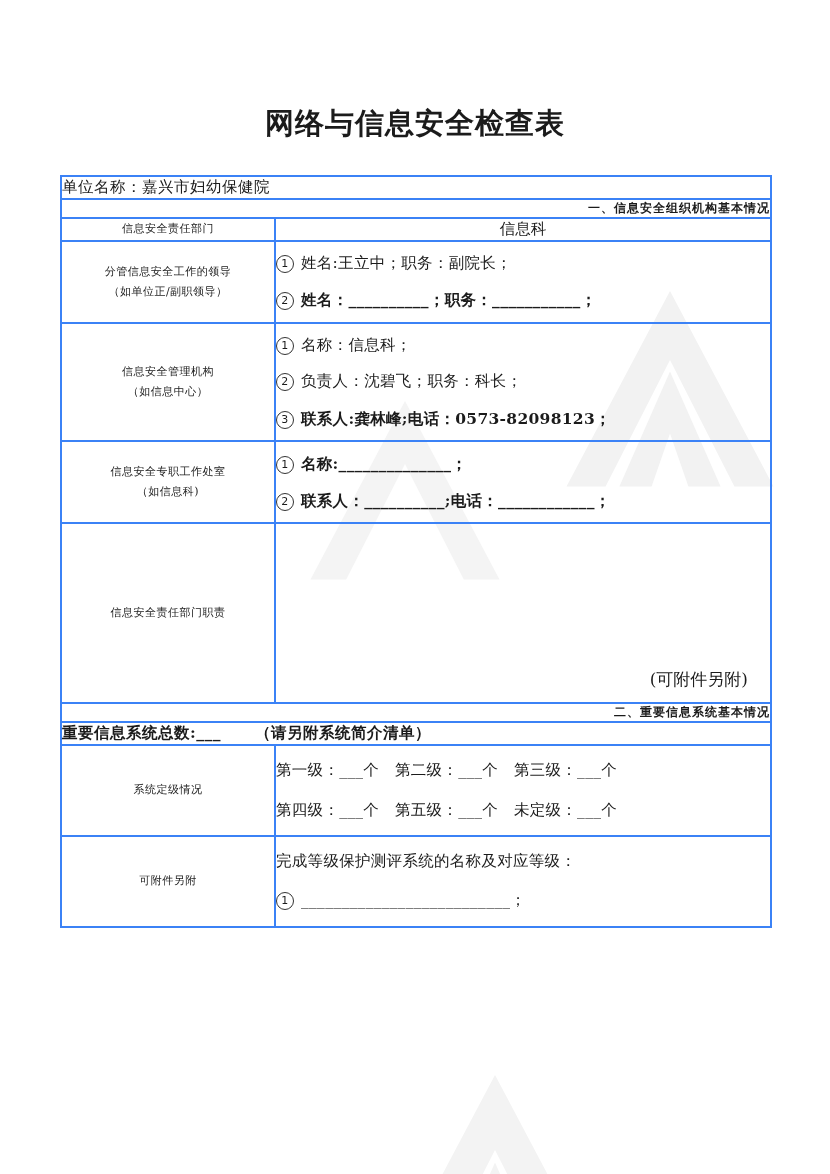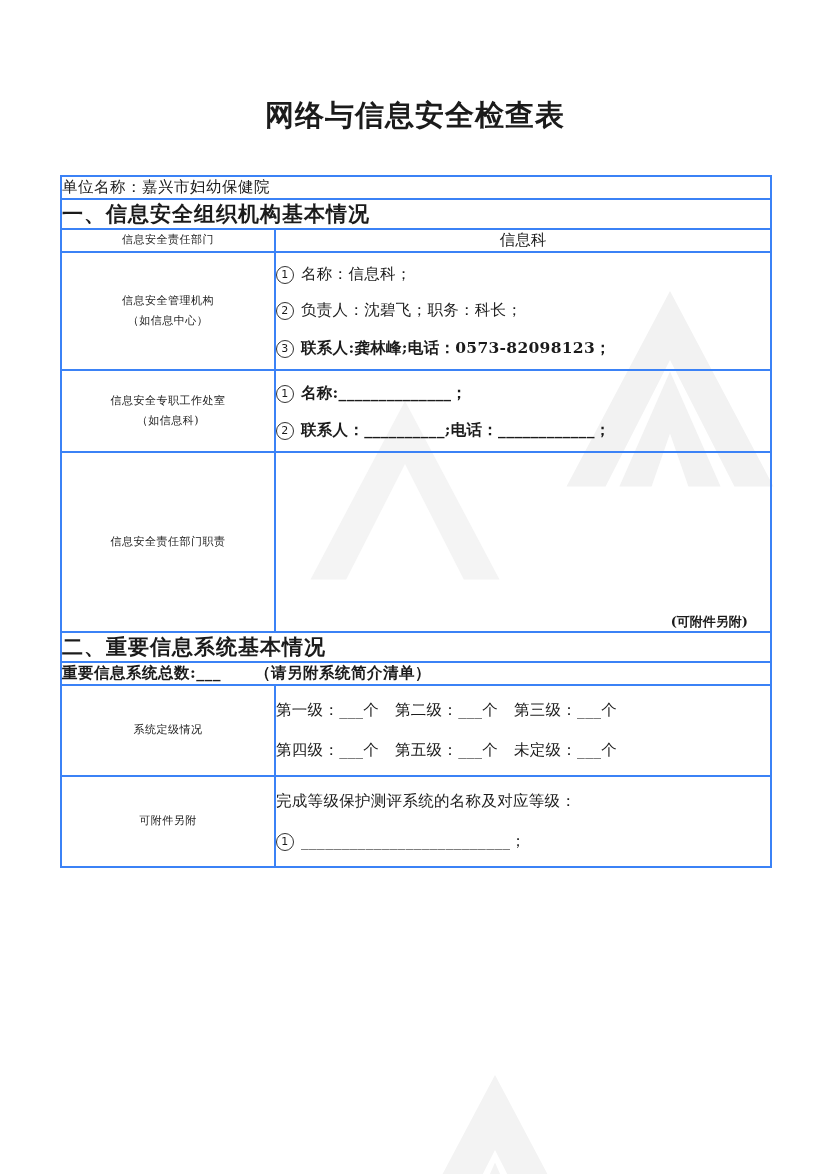--- a/index.html
+++ b/index.html
@@ -47,21 +47,21 @@
     left: 370px;
     top: 1050px;
     width: 250px;
     height: 250px;
   }
 
   
   .doc-title {
     position: absolute;
     left: 0;
-    top: 96px;
+    top: 104px;
     width: 830px;
     text-align: center;
     font-size: 29px;
     font-weight: bold;
     letter-spacing: 1px;
     font-family: "DejaVu Serif", "Liberation Serif", serif;
     z-index: 2;
   }
 
   
@@ -102,23 +102,23 @@
     line-height: 1.9;
     letter-spacing: 0.3px;
   }
 
   .center-cell {
     text-align: center;
     font-size: 15.5px;
   }
 
   .section-head {
-    text-align: left;
+    text-align: right;
     font-weight: bold;
-    font-size: 21px;
+    font-size: 12px;
     letter-spacing: 1px;
     padding: 13px 0;
   }
 
   .unit-row {
     font-size: 15.5px;
     letter-spacing: 0.5px;
     padding: 14px 16px;
   }
 
@@ -147,23 +147,23 @@
   }
 
   .duty-cell {
     height: 178px;
     position: relative;
     vertical-align: middle;
   }
   .duty-note {
     position: absolute;
     right: 22px;
-    bottom: 0;
-    font-size: 13px;
-    font-weight: bold;
+    bottom: 11px;
+    font-size: 17px;
+    font-weight: normal;
   }
 
   .total-cell {
     font-size: 15.5px;
     padding: 16px 0;
     font-weight: bold;
     letter-spacing: 0.5px;
   }
   .total-cell .gap {
     display: inline-block;
@@ -208,20 +208,34 @@
 
       <tr>
         <td colspan="2" class="section-head">一、信息安全组织机构基本情况</td>
       </tr>
 
       <tr>
         <td class="cell-pad label-cell">信息安全责任部门</td>
         <td class="cell-pad center-cell">信息科</td>
       </tr>
 
+      <tr>
+        <td class="cell-pad label-cell">
+          <span class="sub">分管信息安全工作的领导</span>
+          <span class="sub">（如单位正/副职领导）</span>
+        </td>
+        <td class="cell-pad value-cell">
+          <span class="item-line">
+            <span class="circ">1</span><span>姓名:王立中；职务：副院长；</span>
+          </span>
+          <span class="item-line bold">
+            <span class="circ">2</span><span>姓名：__________；职务：___________；</span>
+          </span>
+        </td>
+      </tr>
 
       <tr>
         <td class="cell-pad label-cell">
           <span class="sub">信息安全管理机构</span>
           <span class="sub">（如信息中心）</span>
         </td>
         <td class="cell-pad value-cell">
           <span class="item-line">
             <span class="circ">1</span><span>名称：信息科；</span>
           </span>

